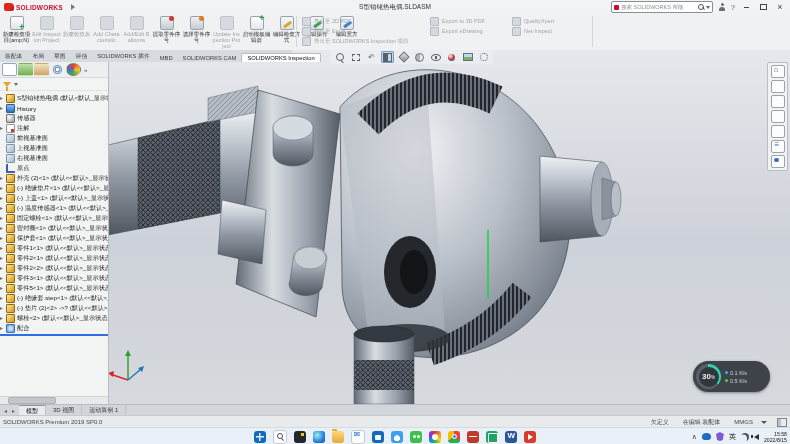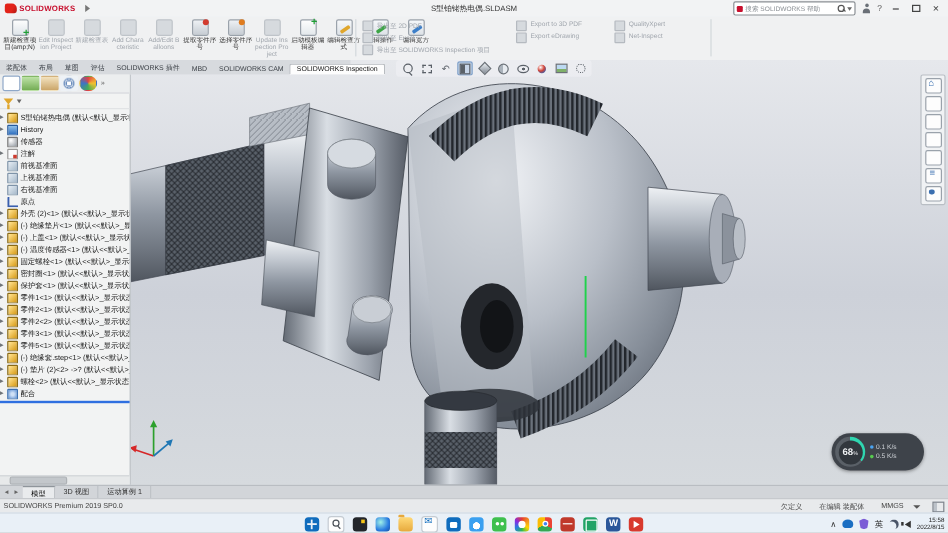--- a/index.html
+++ b/index.html
@@ -423,21 +423,21 @@
         <li class="ti tpl"></li>
         <li class="ti tpe"></li>
         <li class="ti tpp"></li>
         <li class="ti tpa"></li>
         <li class="ti tpc"></li>
         <li class="ti tpf"></li>
     </ul>
 
     <div class="netw">
       <div class="nring">
-        <span class="npct"><span>68</span><small>%</small></span>
+        <span class="npct"><span>30</span><small>%</small></span>
       </div>
       <div class="nrows">
         <div class="nrow">
             <span class="ndot up"></span>
             <span>0.1 K/s</span>
           </div>
         <div class="nrow">
             <span class="ndot dn"></span>
             <span>0.5 K/s</span>
           </div>

